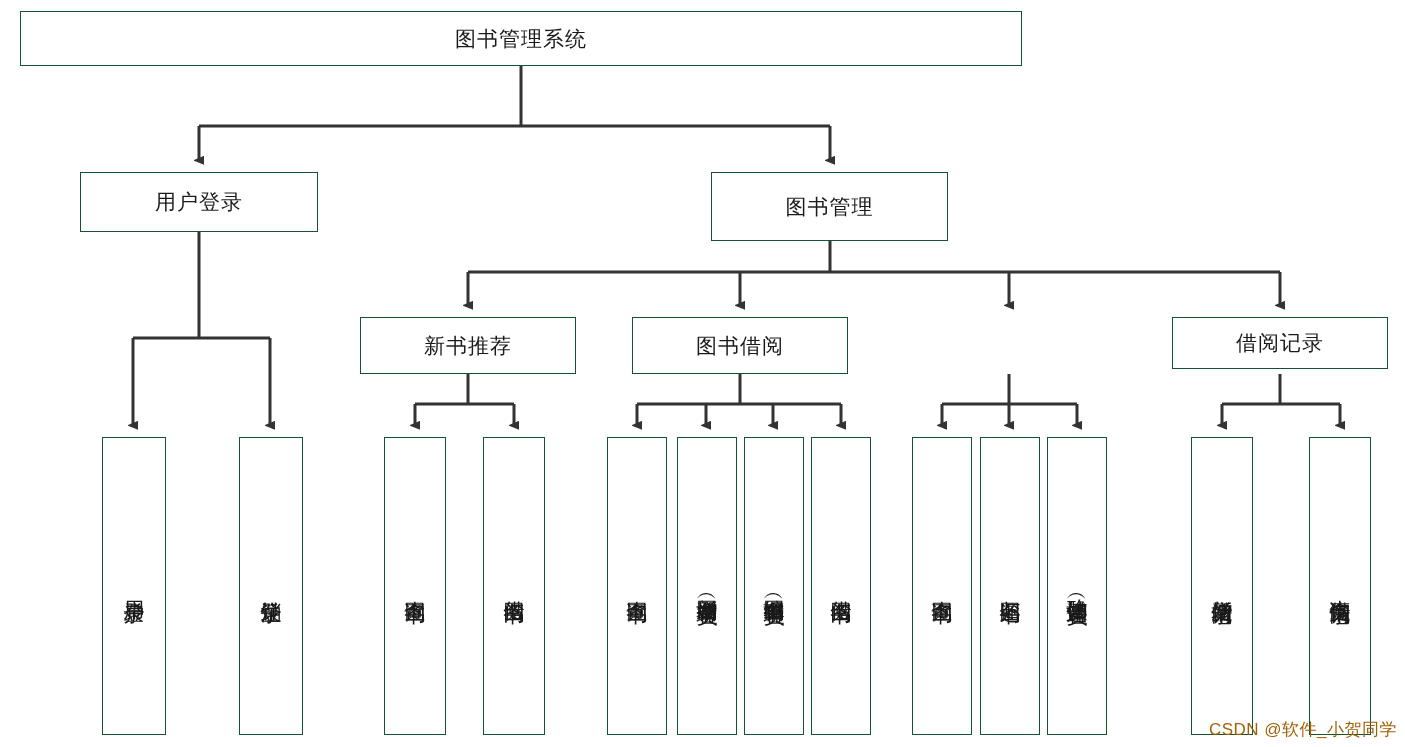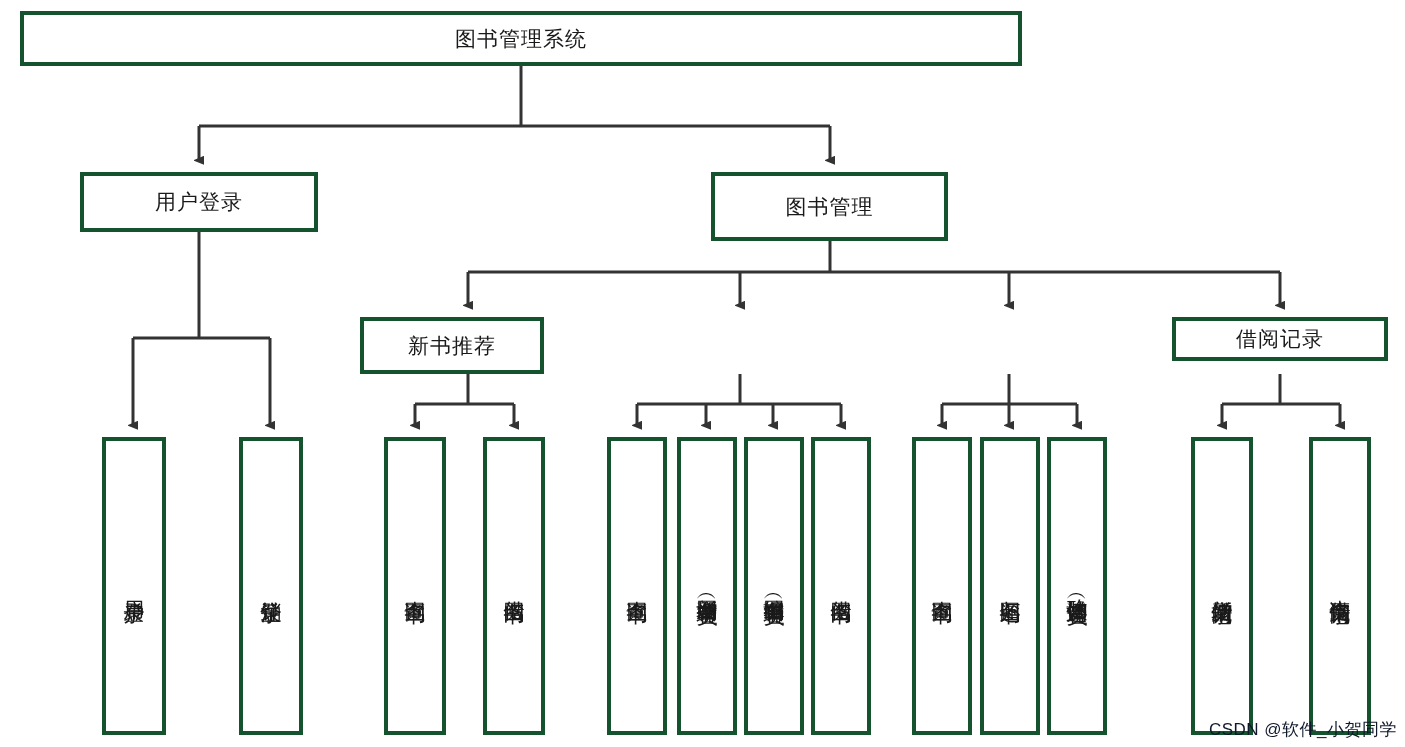--- a/index.html
+++ b/index.html
@@ -20,21 +20,21 @@
   #edges {
     position: absolute;
     left: 0;
     top: 0;
     width: 1405px;
     height: 747px;
   }
   .node {
     position: absolute;
     box-sizing: border-box;
-    border: 4px solid #14532d;
+    border: 1px solid #14532d;
     background: #ffffff;
     color: #1a1a1a;
     display: flex;
     align-items: center;
     justify-content: center;
     text-align: center;
   }
   .node.horiz {
     font-size: 21px;
     letter-spacing: 1px;
@@ -54,21 +54,21 @@
     writing-mode: vertical-rl;
     text-orientation: upright;
     white-space: normal;
     max-height: 100%;
   }
   .watermark {
     position: absolute;
     right: 8px;
     bottom: 6px;
     font-size: 17px;
-    color: #0f172a;
+    color: #a16207;
     letter-spacing: 0.5px;
     white-space: nowrap;
     pointer-events: none;
   }
 </style>
 </head>
 <body>
 
 <div id="canvas">
 
@@ -126,24 +126,27 @@
     <span>图书管理系统</span>
   </div>
 
   <div class="node horiz" style="left:80px; top:172px; width:238px; height:60px;">
     <span>用户登录</span>
   </div>
   <div class="node horiz" style="left:711px; top:172px; width:237px; height:69px;">
     <span>图书管理</span>
   </div>
 
-  <div class="node horiz" style="left:360px; top:317px; width:184px; height:57px;">
+  <div class="node horiz" style="left:360px; top:317px; width:216px; height:57px;">
     <span>新书推荐</span>
   </div>
-  <div class="node horiz" style="left:1172px; top:317px; width:216px; height:44px;">
+  <div class="node horiz" style="left:632px; top:317px; width:216px; height:57px;">
+    <span>图书借阅</span>
+  </div>
+  <div class="node horiz" style="left:1172px; top:317px; width:216px; height:52px;">
     <span>借阅记录</span>
   </div>
 
   <div class="node vert" style="left:102px; top:437px; width:64px; height:298px;">
     <span class="vlabel">用户登录</span>
   </div>
   <div class="node vert" style="left:239px; top:437px; width:64px; height:298px;">
     <span class="vlabel">注销登录</span>
   </div>
 

